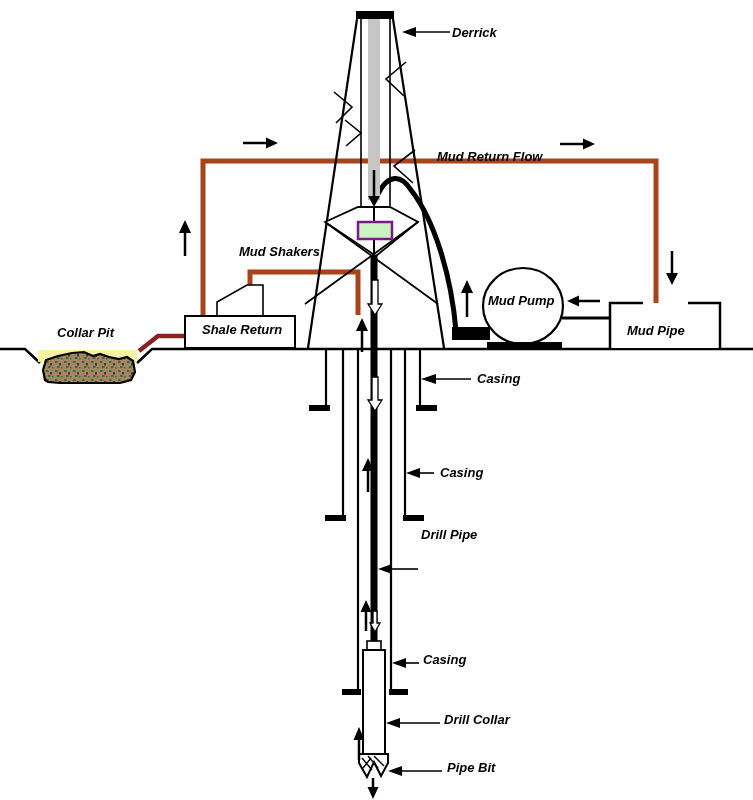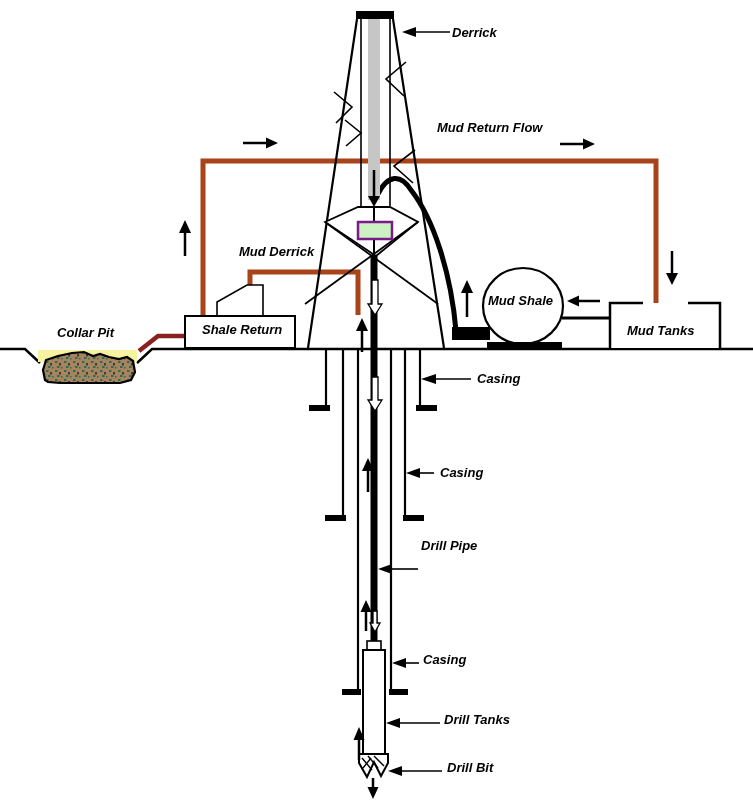--- a/index.html
+++ b/index.html
@@ -225,26 +225,26 @@
       <polygon points="400,718 400,728 386,723"></polygon>
     </g>
     <g>
       <line class="ln" stroke-width="1.6" x1="442" y1="771" x2="402" y2="771"></line>
       <polygon points="402,766 402,776 388,771"></polygon>
     </g>
   </g>
 </svg>
 
 <div class="lbl" style="left:452px; top:26px">Derrick</div>
-<div class="lbl" style="left:437px; top:121px">Mud Return Flow</div>
-<div class="lbl" style="left:239px; top:245px">Mud Derrick</div>
-<div class="lbl" style="left:488px; top:294px">Mud Shale</div>
-<div class="lbl" style="left:627px; top:324px">Mud Tanks</div>
+<div class="lbl" style="left:437px; top:150px">Mud Return Flow</div>
+<div class="lbl" style="left:239px; top:245px">Mud Shakers</div>
+<div class="lbl" style="left:488px; top:294px">Mud Pump</div>
+<div class="lbl" style="left:627px; top:324px">Mud Pipe</div>
 <div class="lbl" style="left:202px; top:323px">Shale Return</div>
 <div class="lbl" style="left:57px;  top:326px">Collar Pit</div>
 <div class="lbl" style="left:477px; top:372px">Casing</div>
 <div class="lbl" style="left:440px; top:466px">Casing</div>
-<div class="lbl" style="left:421px; top:539px">Drill Pipe</div>
+<div class="lbl" style="left:421px; top:528px">Drill Pipe</div>
 <div class="lbl" style="left:423px; top:653px">Casing</div>
-<div class="lbl" style="left:444px; top:713px">Drill Tanks</div>
-<div class="lbl" style="left:447px; top:761px">Drill Bit</div>
+<div class="lbl" style="left:444px; top:713px">Drill Collar</div>
+<div class="lbl" style="left:447px; top:761px">Pipe Bit</div>
 
 </div>
 
 </body></html>

